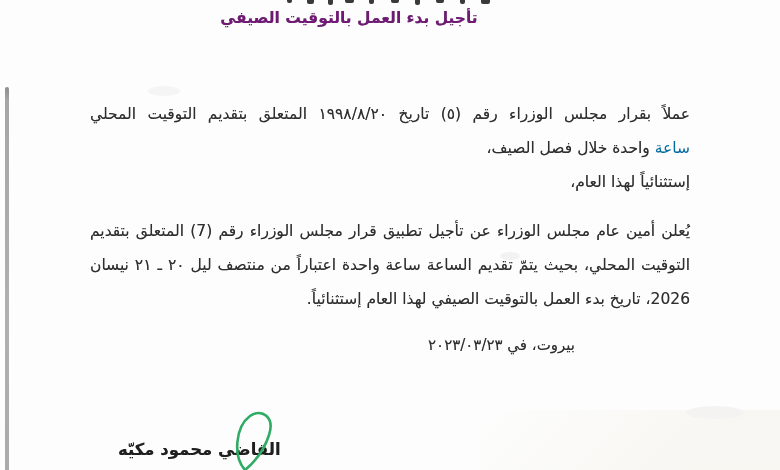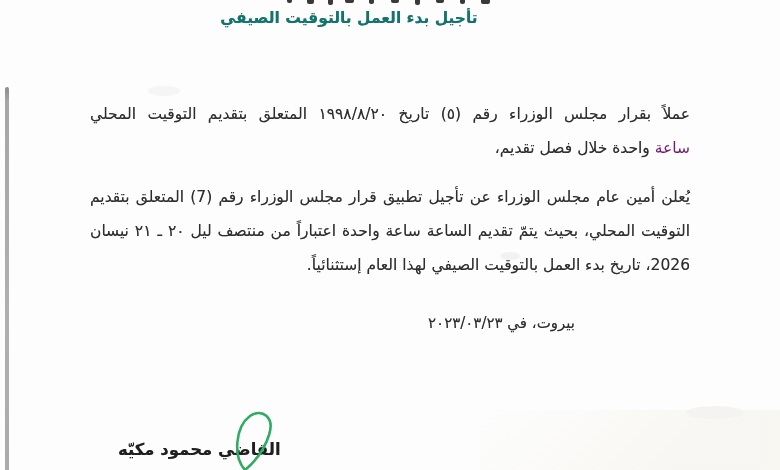--- a/index.html
+++ b/index.html
@@ -31,31 +31,31 @@
   .remnant i:nth-child(3){left:41px;width:5px;height:5px;}
   .remnant i:nth-child(4){left:58px;width:9px;height:3px;}
   .remnant i:nth-child(5){left:82px;width:5px;height:4px;}
   .remnant i:nth-child(6){left:104px;width:8px;height:3px;}
   .remnant i:nth-child(7){left:128px;width:5px;height:5px;}
   .remnant i:nth-child(8){left:149px;width:8px;height:3px;}
   .remnant i:nth-child(9){left:173px;width:5px;height:4px;}
   .remnant i:nth-child(10){left:194px;width:9px;height:4px;}
 
   .title{position:absolute;top:9px;left:0;width:698px;text-align:center;
-    direction:rtl;font-size:15.5px;font-weight:bold;color:#0f766e;
+    direction:rtl;font-size:15.5px;font-weight:bold;color:#701a75;
     text-shadow:0 0 .5px rgba(30,30,30,.45);}
 
   .content{position:absolute;top:97px;right:90px;width:600px;direction:rtl;
     font-size:15.5px;color:#2e2e2e;text-shadow:0 0 .5px rgba(45,45,45,.45);}
   .ln{height:34px;line-height:34px;text-align:right;}
   .jline{text-align:justify;text-align-last:justify;}
   .mt23{margin-top:23px;}
   .mt15{margin-top:15px;}
-  .mt12{margin-top:24px;}
-  .faded{color:#701a75;text-shadow:none;}
+  .mt12{margin-top:12px;}
+  .faded{color:#0369a1;text-shadow:none;}
   .dateline{padding-right:115px;font-size:15px;}
 
   .sig-name{position:absolute;left:118px;top:440px;direction:rtl;
     font-size:16.5px;font-weight:bold;color:#1f1f1f;
     text-shadow:0 0 .5px rgba(30,30,30,.45);}
   .sig-loop{position:absolute;left:224px;top:407px;width:62px;height:63px;}
 </style>
 </head>
 <body>
 
@@ -78,22 +78,23 @@
       <i></i>
       <i></i>
       <i></i>
       <i></i>
   </div>
 
   <div class="title">تأجيل بدء العمل بالتوقيت الصيفي</div>
 
   <div class="content">
     <div class="ln jline">عملاً بقرار مجلس الوزراء رقم (٥) تاريخ ١٩٩٨/٨/٢٠ المتعلق بتقديم التوقيت المحلي</div>
-    <div class="ln"><span class="faded">ساعة</span><span> واحدة خلال فصل تقديم،</span></div>
+    <div class="ln"><span class="faded">ساعة</span><span> واحدة خلال فصل الصيف،</span></div>
 
+    <div class="ln">إستثنائياً لهذا العام،</div>
 
     <div class="ln jline mt15">يُعلن أمين عام مجلس الوزراء عن تأجيل تطبيق قرار مجلس الوزراء رقم (7) المتعلق بتقديم</div>
     <div class="ln jline">التوقيت المحلي، بحيث يتمّ تقديم الساعة ساعة واحدة اعتباراً من منتصف ليل ٢٠ ـ ٢١ نيسان</div>
     <div class="ln">2026، تاريخ بدء العمل بالتوقيت الصيفي لهذا العام إستثنائياً.</div>
 
     <div class="ln mt12 dateline">بيروت، في ٢٠٢٣/٠٣/٢٣</div>
   </div>
 
   <div class="sig-name">القاضي محمود مكيّه</div>
 

